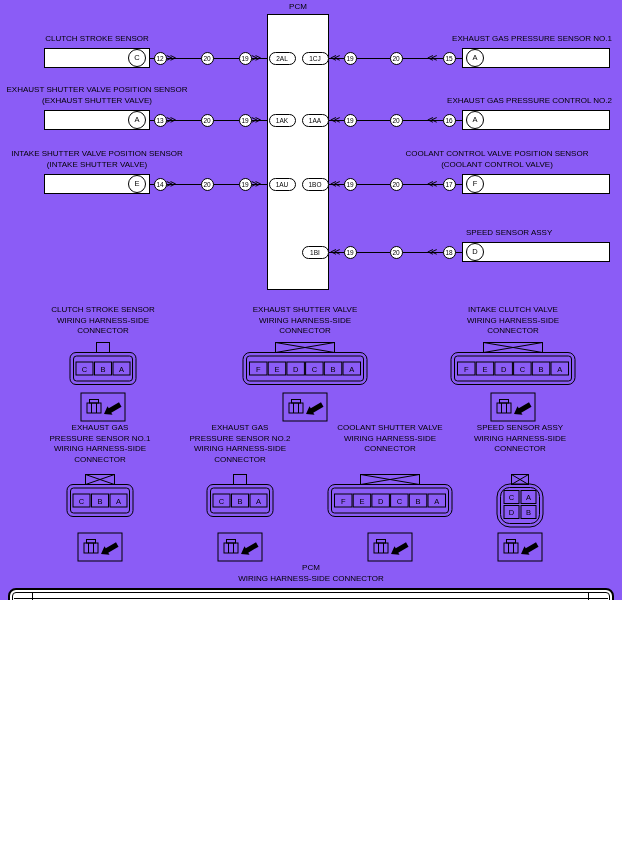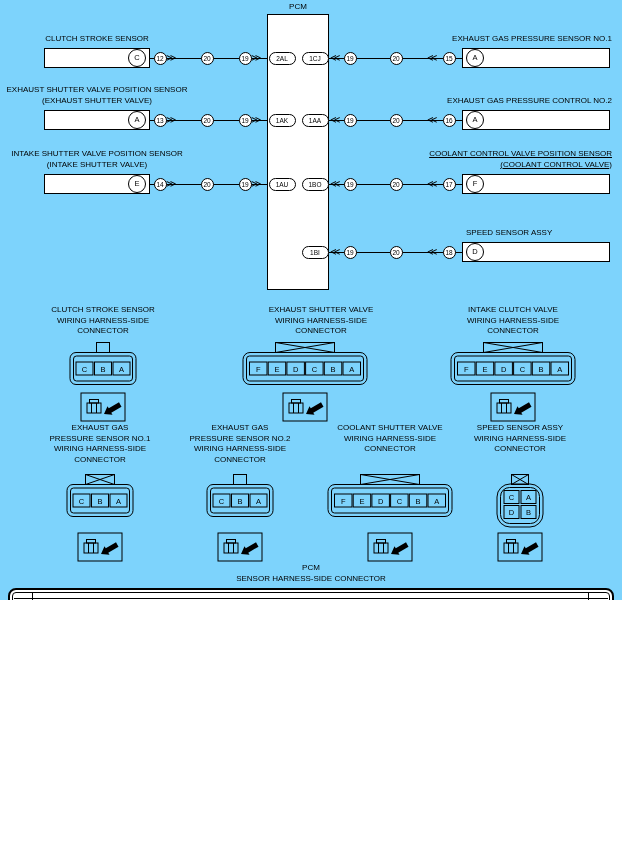--- a/index.html
+++ b/index.html
@@ -1,17 +1,17 @@
 <!DOCTYPE html>
 <html><head>
 <meta charset="utf-8">
 <style>
   *{margin:0;padding:0;box-sizing:border-box}
   html,body{background:#fff}
-  #stage{position:relative;width:622px;height:600px;background:#7dd3fc;color:#000;
+  #stage{position:relative;width:622px;height:600px;background:#8b5cf6;color:#000;
          font-family:"Liberation Sans",sans-serif;overflow:hidden}
   .abs{position:absolute}
   .lbl{position:absolute;font-size:8px;line-height:10.5px;white-space:pre;color:#000}
   .sbox{position:absolute;border:1px solid #000;background:#fff}
   .wire{position:absolute;height:1px;background:#000;z-index:1}
   .ncirc{position:absolute;width:13px;height:13px;border:1px solid #000;border-radius:50%;
          background:#fff;font-size:6.5px;line-height:11px;text-align:center;z-index:3}
   .tcirc{position:absolute;width:18px;height:18px;border:1px solid #000;border-radius:50%;
          background:#fff;font-size:7.5px;line-height:16px;text-align:center}
   .oval{position:absolute;width:27px;height:13px;border:1px solid #000;border-radius:7px;
@@ -81,21 +81,21 @@
       <div class="lbl" style="left: 382px; top: 96px; width: 230px; text-align: right;">EXHAUST GAS PRESSURE CONTROL NO.2</div>
       <div class="sbox" style="left: 462px; top: 110px; width: 148px; height: 20px;"></div>
       <div class="tcirc" style="left: 466px; top: 111px;">A</div>
       <div class="wire" style="left: 329px; top: 120px; width: 133px; height: 1px;"></div>
       <div class="chev" style="left: 330px; top: 115px;">≪</div>
       <div class="ncirc" style="left: 343.5px; top: 113.5px;">19</div>
       <div class="ncirc" style="left: 389.5px; top: 113.5px;">20</div>
       <div class="chev" style="left: 427px; top: 115px;">≪</div>
       <div class="ncirc" style="left: 442.5px; top: 113.5px;">16</div>
       <div class="oval" style="left: 301.5px; top: 113.5px;">1AA</div>
-      <div class="lbl" style="left: 382px; top: 149px; width: 230px; text-align: right; text-decoration: underline;">COOLANT CONTROL VALVE POSITION SENSOR
+      <div class="lbl" style="left: 382px; top: 149px; width: 230px; text-align: center;">COOLANT CONTROL VALVE POSITION SENSOR
 (COOLANT CONTROL VALVE)</div>
       <div class="sbox" style="left: 462px; top: 174px; width: 148px; height: 20px;"></div>
       <div class="tcirc" style="left: 466px; top: 175px;">F</div>
       <div class="wire" style="left: 329px; top: 184px; width: 133px; height: 1px;"></div>
       <div class="chev" style="left: 330px; top: 179px;">≪</div>
       <div class="ncirc" style="left: 343.5px; top: 177.5px;">19</div>
       <div class="ncirc" style="left: 389.5px; top: 177.5px;">20</div>
       <div class="chev" style="left: 427px; top: 179px;">≪</div>
       <div class="ncirc" style="left: 442.5px; top: 177.5px;">17</div>
       <div class="oval" style="left: 301.5px; top: 177.5px;">1BO</div>
@@ -124,21 +124,21 @@
           <text x="53.5" y="31.8" font-size="7.5" text-anchor="middle" font-family="Liberation Sans, sans-serif">A</text>
         </svg></div>
       <div class="abs" style="left: 80px; top: 392px; width: 46px; height: 30px;"><svg width="46" height="30" viewBox="0 0 46 30" xmlns="http://www.w3.org/2000/svg">
           <rect class="ln" x="1" y="1" width="44" height="28"></rect>
           <rect class="ln" x="7" y="11" width="14" height="10"></rect>
           <rect class="ln" x="9.5" y="7.5" width="9" height="3.5"></rect>
           <line class="ln" x1="11.5" y1="11" x2="11.5" y2="21"></line>
           <line class="ln" x1="16.5" y1="11" x2="16.5" y2="21"></line>
           <polygon points="24,22 27.5,14.2 28.75,16.35 39,10.35 41.5,14.65 31.25,20.65 32.5,22.8" fill="#000"></polygon>
         </svg></div>
-      <div class="sec-title" style="left: 226px; top: 305px; width: 190px; ">EXHAUST SHUTTER VALVE
+      <div class="sec-title" style="left: 210px; top: 305px; width: 190px; ">EXHAUST SHUTTER VALVE
 WIRING HARNESS-SIDE
 CONNECTOR</div>
       <div class="abs" style="left: 241px; top: 340px; width: 128px; height: 50px;"><svg width="128" height="50" viewBox="0 0 128 50" xmlns="http://www.w3.org/2000/svg">
           <rect class="ln" x="34.5" y="2.5" width="59" height="10"></rect>
           <line class="ln" x1="34.5" y1="2.5" x2="93.5" y2="12.5"></line>
           <line class="ln" x1="93.5" y1="2.5" x2="34.5" y2="12.5"></line>
           <rect class="ln" x="2" y="12.5" width="124" height="32" rx="7" stroke-width="1.6"></rect>
           <rect class="ln" x="5.5" y="16" width="117" height="25" rx="3"></rect>
           <rect class="ln" x="8.5" y="22" width="17.5" height="13"></rect>
           <text x="17.25" y="31.8" font-size="7.5" text-anchor="middle" font-family="Liberation Sans, sans-serif">F</text>
@@ -562,14 +562,14 @@
       <div class="abs" style="left: 277px; top: 810px; width: 46px; height: 30px;"><svg width="46" height="30" viewBox="0 0 46 30" xmlns="http://www.w3.org/2000/svg">
           <rect class="ln" x="1" y="1" width="44" height="28"></rect>
           <rect class="ln" x="7" y="11" width="14" height="10"></rect>
           <rect class="ln" x="9.5" y="7.5" width="9" height="3.5"></rect>
           <line class="ln" x1="11.5" y1="11" x2="11.5" y2="21"></line>
           <line class="ln" x1="16.5" y1="11" x2="16.5" y2="21"></line>
           <polygon points="24,22 27.5,14.2 28.75,16.35 39,10.35 41.5,14.65 31.25,20.65 32.5,22.8" fill="#000"></polygon>
         </svg></div>
     </div>
   <div class="sec-title" style="left:211px;top:563px;width:200px">PCM</div>
-  <div class="sec-title" style="left:211px;top:573.5px;width:200px">SENSOR HARNESS-SIDE CONNECTOR</div>
+  <div class="sec-title" style="left:211px;top:573.5px;width:200px">WIRING HARNESS-SIDE CONNECTOR</div>
 </div>
 
 </body></html>

